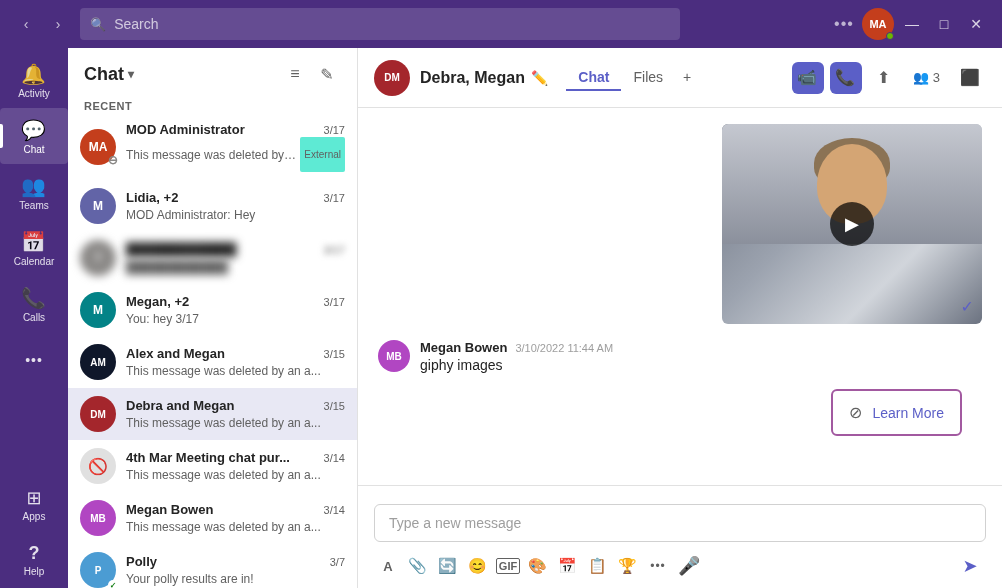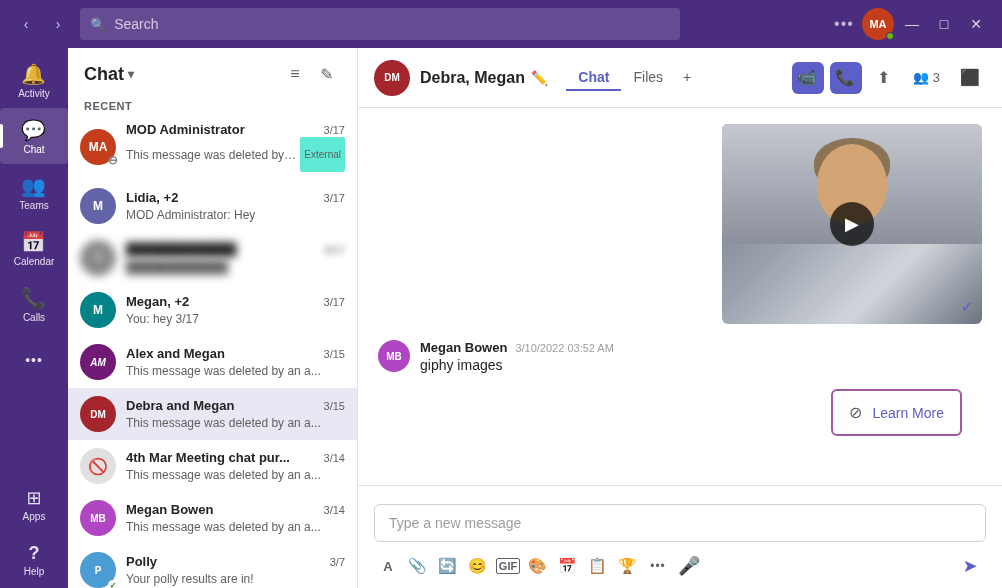--- a/index.html
+++ b/index.html
@@ -506,21 +506,21 @@
       display: flex; align-items: center; justify-content: center;
       font-size: 18px;
       border-radius: 4px;
       margin-right: 2px;
     }
 
     
     .av-orange { background: #c43e1c; }
     .av-purple { background: #6264a7; }
     .av-teal { background: #038387; }
-    .av-blue { background: #701a75; font-style: italic; }
+    .av-blue { background: #0f172a; }
     .av-red { background: #a4262c; }
     .av-gray { background: #8a8886; }
     .av-pink { background: #b146c2; }
 
     
     ::-webkit-scrollbar { width: 4px; }
     ::-webkit-scrollbar-thumb { background: #d1d1d1; border-radius: 2px; }
 
     
     .video-bg {
@@ -811,21 +811,21 @@
           <div class="video-play-btn">▶</div>
           <div class="video-check">✓</div>
         </div>
       </div>
 
       <div class="msg-row">
         <div class="msg-avatar av-pink" style="font-size:10px;">MB</div>
         <div class="msg-content">
           <div class="msg-header">
             <span class="msg-author">Megan Bowen</span>
-            <span class="msg-time">3/10/2022 03:52 AM</span>
+            <span class="msg-time">3/10/2022 11:44 AM</span>
           </div>
           <div class="msg-body">giphy images</div>
         </div>
       </div>
 
       <div class="deleted-banner">
         <span class="del-icon">⊘</span>
         <a class="learn-more" href="#">Learn More</a>
       </div>
 

